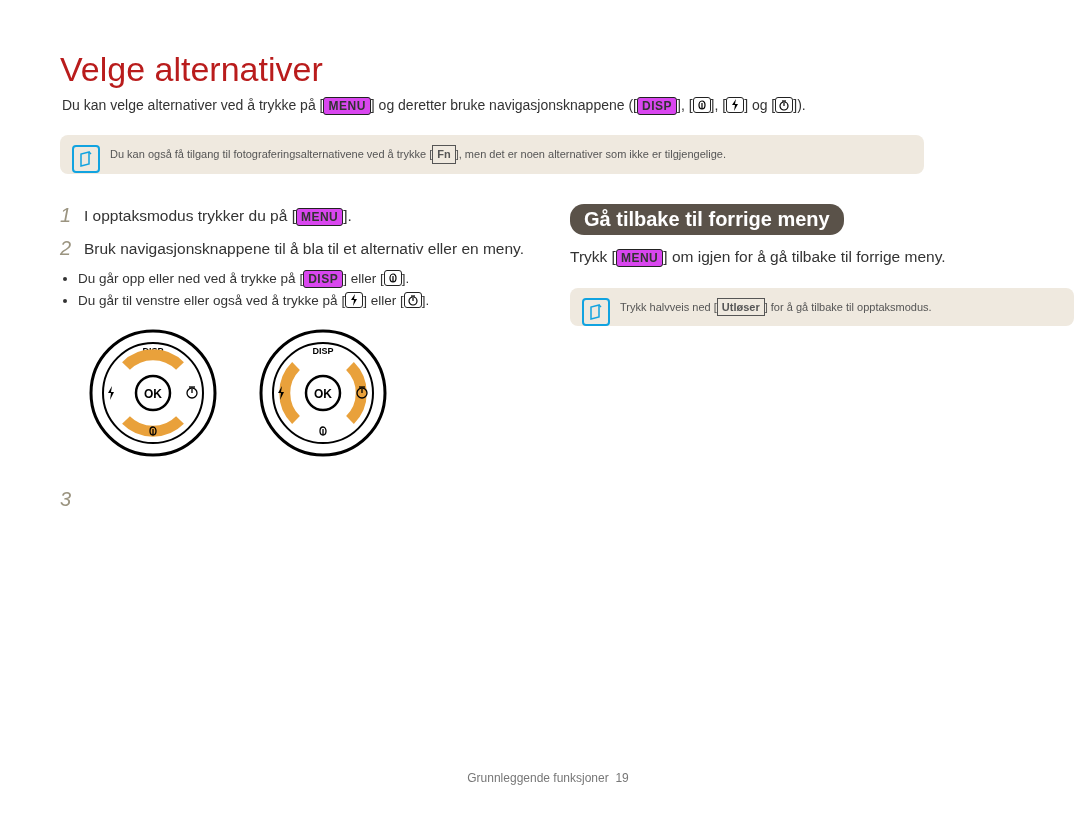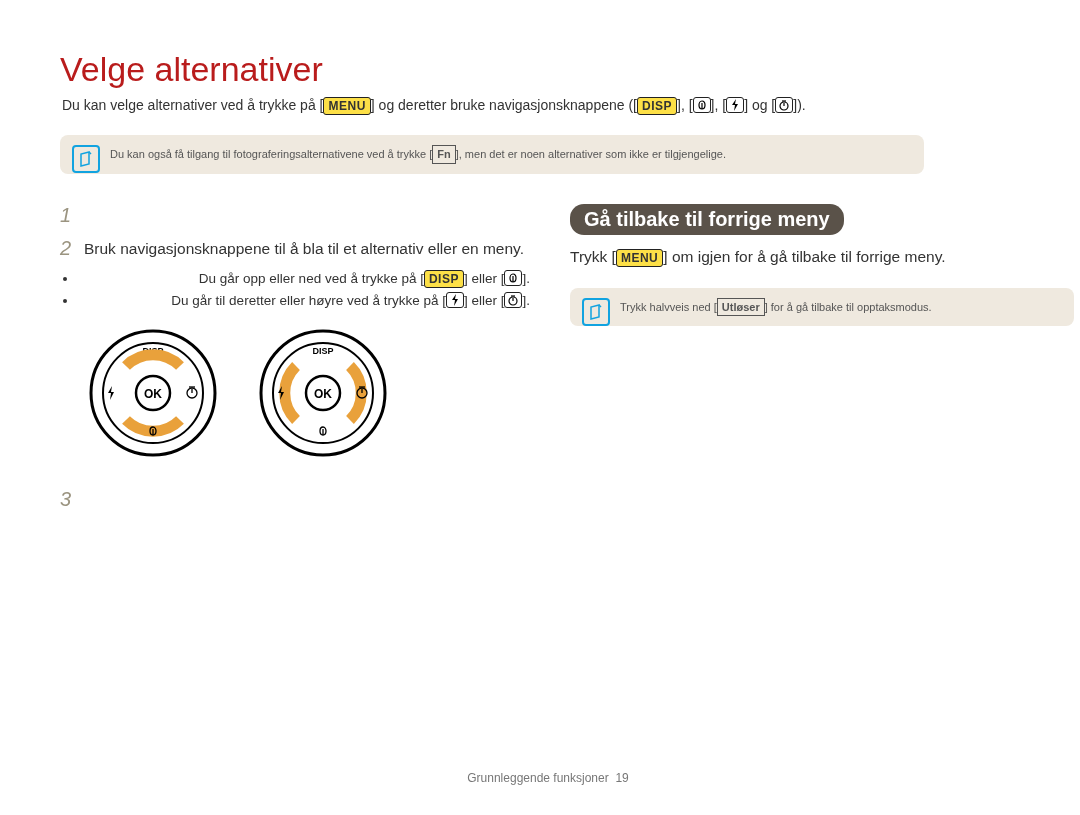--- a/index.html
+++ b/index.html
@@ -25,21 +25,21 @@
     display: inline-block;
     border: 1.5px solid #222;
     border-radius: 3px;
     padding: 0 4px;
     font-weight: bold;
     font-size: 12px;
     line-height: 16px;
     vertical-align: baseline;
     font-family: Arial, sans-serif;
     letter-spacing: 0.5px;
-    background: #fde047;
+    background: #d946ef;
   }
   .icon-box {
     display: inline-block;
     border: 1.5px solid #222;
     border-radius: 3px;
     width: 16px; height: 14px;
     vertical-align: text-bottom;
     position: relative;
     background: #fff;
   }
@@ -62,21 +62,21 @@
     border: 2px solid #11a3e0; border-radius: 4px;
     color: #11a3e0; font-weight: bold; font-size: 14px;
     display:flex; align-items:center; justify-content:center;
   }
   .columns { display:flex; margin-top: 30px; gap: 40px;}
   .col { flex: 0 0 470px; }
   .step { display:flex; margin-bottom: 10px;}
   .step-num { color:#9b9480; font-style:italic; font-size:20px; width:24px; flex-shrink:0;}
   .step-body { font-size:15.5px; line-height:1.5; }
   .sub-bullets { list-style: disc; margin:6px 0 14px 18px; padding:0; font-size:13.5px;}
-  .sub-bullets li { margin-bottom:4px;text-align:right; }
+  .sub-bullets li { margin-bottom:4px; }
   .diagrams { display:flex; gap:40px; margin: 20px 0 30px 28px;}
   .dial {
     width: 130px; height:130px;
   }
   .pill-title {
     display:inline-block;
     background:#5a5249;
     color:#fff;
     border-radius: 14px;
     padding: 4px 14px;
@@ -124,33 +124,36 @@
         <line x1="11" y1="1" x2="13" y2="3" stroke="#11a3e0" stroke-width="1.5"></line>
       </svg>
   </div>
   <span>Du kan også få tilgang til fotograferingsalternativene ved å trykke [</span><span class="key-outline">Fn</span><span>], men det er noen alternativer som ikke er tilgjengelige.</span>
 </div>
 
 <div class="columns">
   <div class="col">
     <div class="step">
       <div class="step-num">1</div>
+      <div class="step-body">
+        <span>I opptaksmodus trykker du på [</span><span class="btn-label">MENU</span><span>].</span>
+      </div>
     </div>
     <div class="step">
       <div class="step-num">2</div>
       <div class="step-body">Bruk navigasjonsknappene til å bla til et alternativ eller en meny.</div>
     </div>
     <ul class="sub-bullets">
       <li>
         <span>Du går opp eller ned ved å trykke på [</span><span class="btn-label">DISP</span><span>] eller [</span><span class="icon-box"><svg width="12" height="10" viewBox="0 0 12 10">
               <path d="M6 1 C4 1 3 3 3 5 C3 7 4 9 6 9 C8 9 9 7 9 5 C9 3 8 1 6 1 Z M6 3 L6 9" stroke="#000" stroke-width="1.2" fill="none"></path>
             </svg></span><span>].</span>
       </li>
       <li>
-        <span>Du går til deretter eller høyre ved å trykke på [</span><span class="icon-box"><svg width="10" height="12" viewBox="0 0 10 12">
+        <span>Du går til venstre eller også ved å trykke på [</span><span class="icon-box"><svg width="10" height="12" viewBox="0 0 10 12">
               <path d="M6 0 L2 6 L5 6 L4 12 L8 5 L5 5 Z" fill="#000"></path>
             </svg></span><span>] eller [</span><span class="icon-box"><svg width="12" height="12" viewBox="0 0 12 12">
               <circle cx="6" cy="7" r="4" stroke="#000" stroke-width="1.2" fill="none"></circle>
               <line x1="6" y1="7" x2="6" y2="4" stroke="#000" stroke-width="1.2"></line>
               <path d="M4 2 L8 2" stroke="#000" stroke-width="1.2"></path>
             </svg></span><span>].</span>
       </li>
     </ul>
 
     <div class="diagrams">

